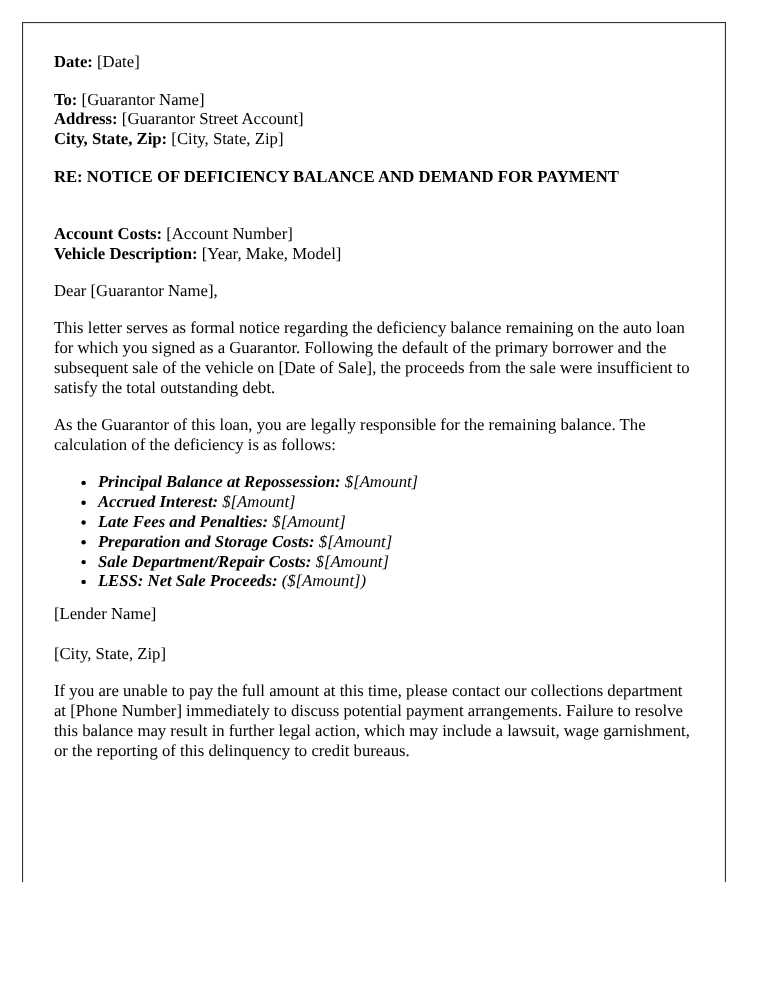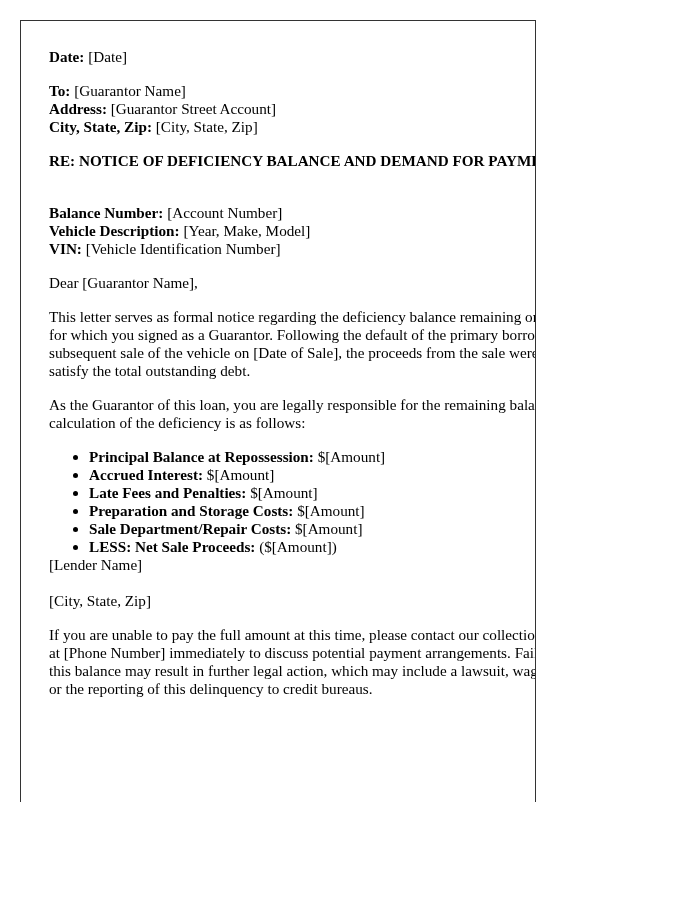--- a/index.html
+++ b/index.html
@@ -1,46 +1,45 @@
 <!DOCTYPE html>
 <html><head>
 <meta charset="utf-8">
 <style>
   html, body { margin: 0; padding: 0; background: #ffffff; }
   body { width: 700px; height: 900px; overflow: hidden; position: relative;
          font-family: "Liberation Serif", "DejaVu Serif", serif; color: #000; }
-  .page { position: absolute; left: 20px; top: 20px; width: 516px; height: 782px;
+  .page { position: absolute; left: 20px; top: 20px; width: 640px; height: 782px;
           border: 1px solid #333; border-bottom: none; box-sizing: border-box; overflow: hidden; }
   .content { position: absolute; left: 28px; top: 27px; width: 580px; font-size: 15.2px; line-height: 18px; }
   p { margin: 0 0 16px 0; }
   b { font-weight: bold; }
-  ul { margin: 0 0 0 0; padding-left: 40px; }
+  ul { margin: 0 0 12px 0; padding-left: 40px; font-style: italic; }
   li { margin: 0; }
 </style>
 </head>
 <body>
 
 <div class="page">
   <div class="content">
 
     <p><b>Date:</b> <span>[Date]</span></p>
 
     <p>
       <span><b>To:</b> <span>[Guarantor Name]</span></span><br>
       <span><b>Address:</b> <span>[Guarantor Street Account]</span></span><br>
       <span><b>City, State, Zip:</b> <span>[City, State, Zip]</span></span>
     </p>
 
     <p><b>RE: NOTICE OF DEFICIENCY BALANCE AND DEMAND FOR PAYMENT</b></p>
 
     <p>
       <br>
-      <span><b>Balance Number:</b> <span>[Account Number]</span></span><br>
+      <span><b>Account Costs:</b> <span>[Account Number]</span></span><br>
       <span><b>Vehicle Description:</b> <span>[Year, Make, Model]</span></span><br>
-      <span><b>VIN:</b> <span>[Vehicle Identification Number]</span></span>
     </p>
 
     <p>Dear [Guarantor Name],</p>
 
     <p>This letter serves as formal notice regarding the deficiency balance remaining on the auto loan for which you signed as a Guarantor. Following the default of the primary borrower and the subsequent sale of the vehicle on [Date of Sale], the proceeds from the sale were insufficient to satisfy the total outstanding debt.</p>
 
     <p>As the Guarantor of this loan, you are legally responsible for the remaining balance. The calculation of the deficiency is as follows:</p>
 
     <ul>
       <li><b>Principal Balance at Repossession:</b> <span>$[Amount]</span></li>

